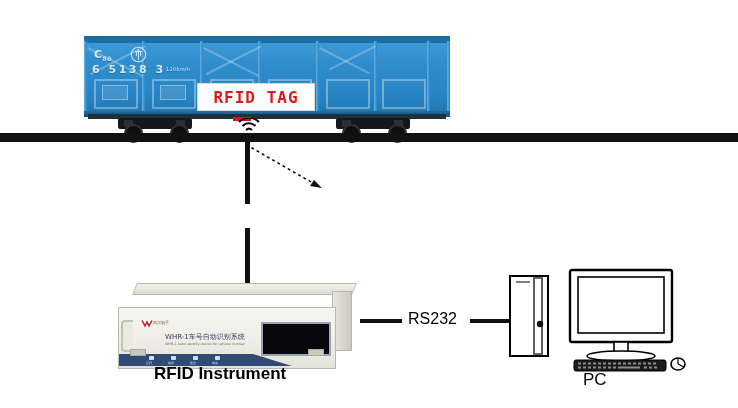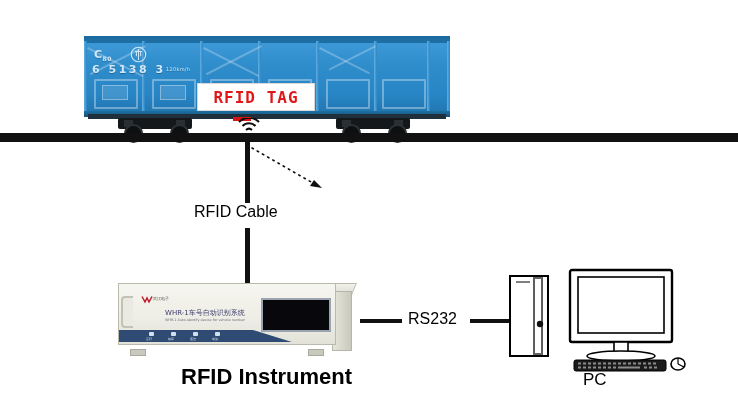--- a/index.html
+++ b/index.html
@@ -64,31 +64,31 @@
   
   #rs-left{left:360px;top:319px;width:42px;height:4px;background:#111;}
   #rs-right{left:470px;top:319px;width:48px;height:4px;background:#111;}
 
   
   .lbl{position:absolute;color:#000;white-space:nowrap;}
   .lbl-b{font-weight:bold;}
   #lab-antenna{left:330px;top:172px;font-size:17px;}
   #lab-cable{left:190px;top:203px;font-size:16px;background:#fff;padding:0 4px;}
   #lab-rs232{left:405px;top:310px;font-size:16px;background:#fff;padding:0 3px;}
-  #lab-instr{left:181px;top:364px;font-size:22px;}
+  #lab-instr{left:154px;top:364px;font-size:17px;}
   #lab-pc{left:583px;top:370px;font-size:17px;}
 
   
   #instrument{left:118px;top:283px;width:232px;height:78px;}
   .inst-top{position:absolute;left:14px;top:0;width:218px;height:10px;
      background:linear-gradient(180deg,#f2f2ec,#dcdcd2);
      transform:skewX(-22deg);transform-origin:bottom left;border:1px solid #b9b9ae;}
   .inst-side{position:absolute;left:214px;top:8px;width:18px;height:58px;
      background:linear-gradient(90deg,#e6e6dc,#c9c9bd);border:1px solid #b5b5aa;}
-  .inst-face{position:absolute;left:0;top:0;width:216px;height:60px;
+  .inst-face{position:absolute;left:0;top:24px;width:216px;height:60px;
      background:linear-gradient(180deg,#f6f6f0 0%,#eeeee6 55%,#e2e2d8 100%);
      border:1px solid #b9b9ae;}
   .inst-handle{position:absolute;left:2px;top:12px;width:10px;height:28px;
      border:2px solid #c2c2b6;border-right:none;border-radius:4px 0 0 4px;background:#eaeae2;}
   .inst-lcd{position:absolute;left:142px;top:14px;width:66px;height:30px;
      background:#08080c;border:2px solid #9aa3b0;}
   .inst-strip2{position:absolute;left:0;top:46px;width:216px;height:12px;
      background:#2f4a73;clip-path:polygon(0 0,62% 0,80% 100%,0 100%);}
   .led{position:absolute;top:48px;width:5px;height:4px;background:#cfe2f5;border-radius:1px;}
   .led-txt{position:absolute;top:53px;font-size:3px;color:#e8eef7;
@@ -276,18 +276,17 @@
       </g>
     </g>
 
     <g>
       <ellipse cx="170" cy="96" rx="7" ry="6" fill="#fff" stroke="#000" stroke-width="1.6"></ellipse>
       <line x1="170" y1="90.5" x2="170" y2="96" stroke="#000" stroke-width="1.2"></line>
       <path d="M170 96 L176 99" stroke="#000" stroke-width="1.2" fill="none"></path>
     </g>
   </svg>
 
-  <div class="lbl" id="lab-cable">RFID Cable</div>
   <div class="lbl" id="lab-rs232">RS232</div>
   <div class="lbl lbl-b" id="lab-instr">RFID Instrument</div>
   <div class="lbl" id="lab-pc">PC</div>
 
 </div>
 
 </body></html>

